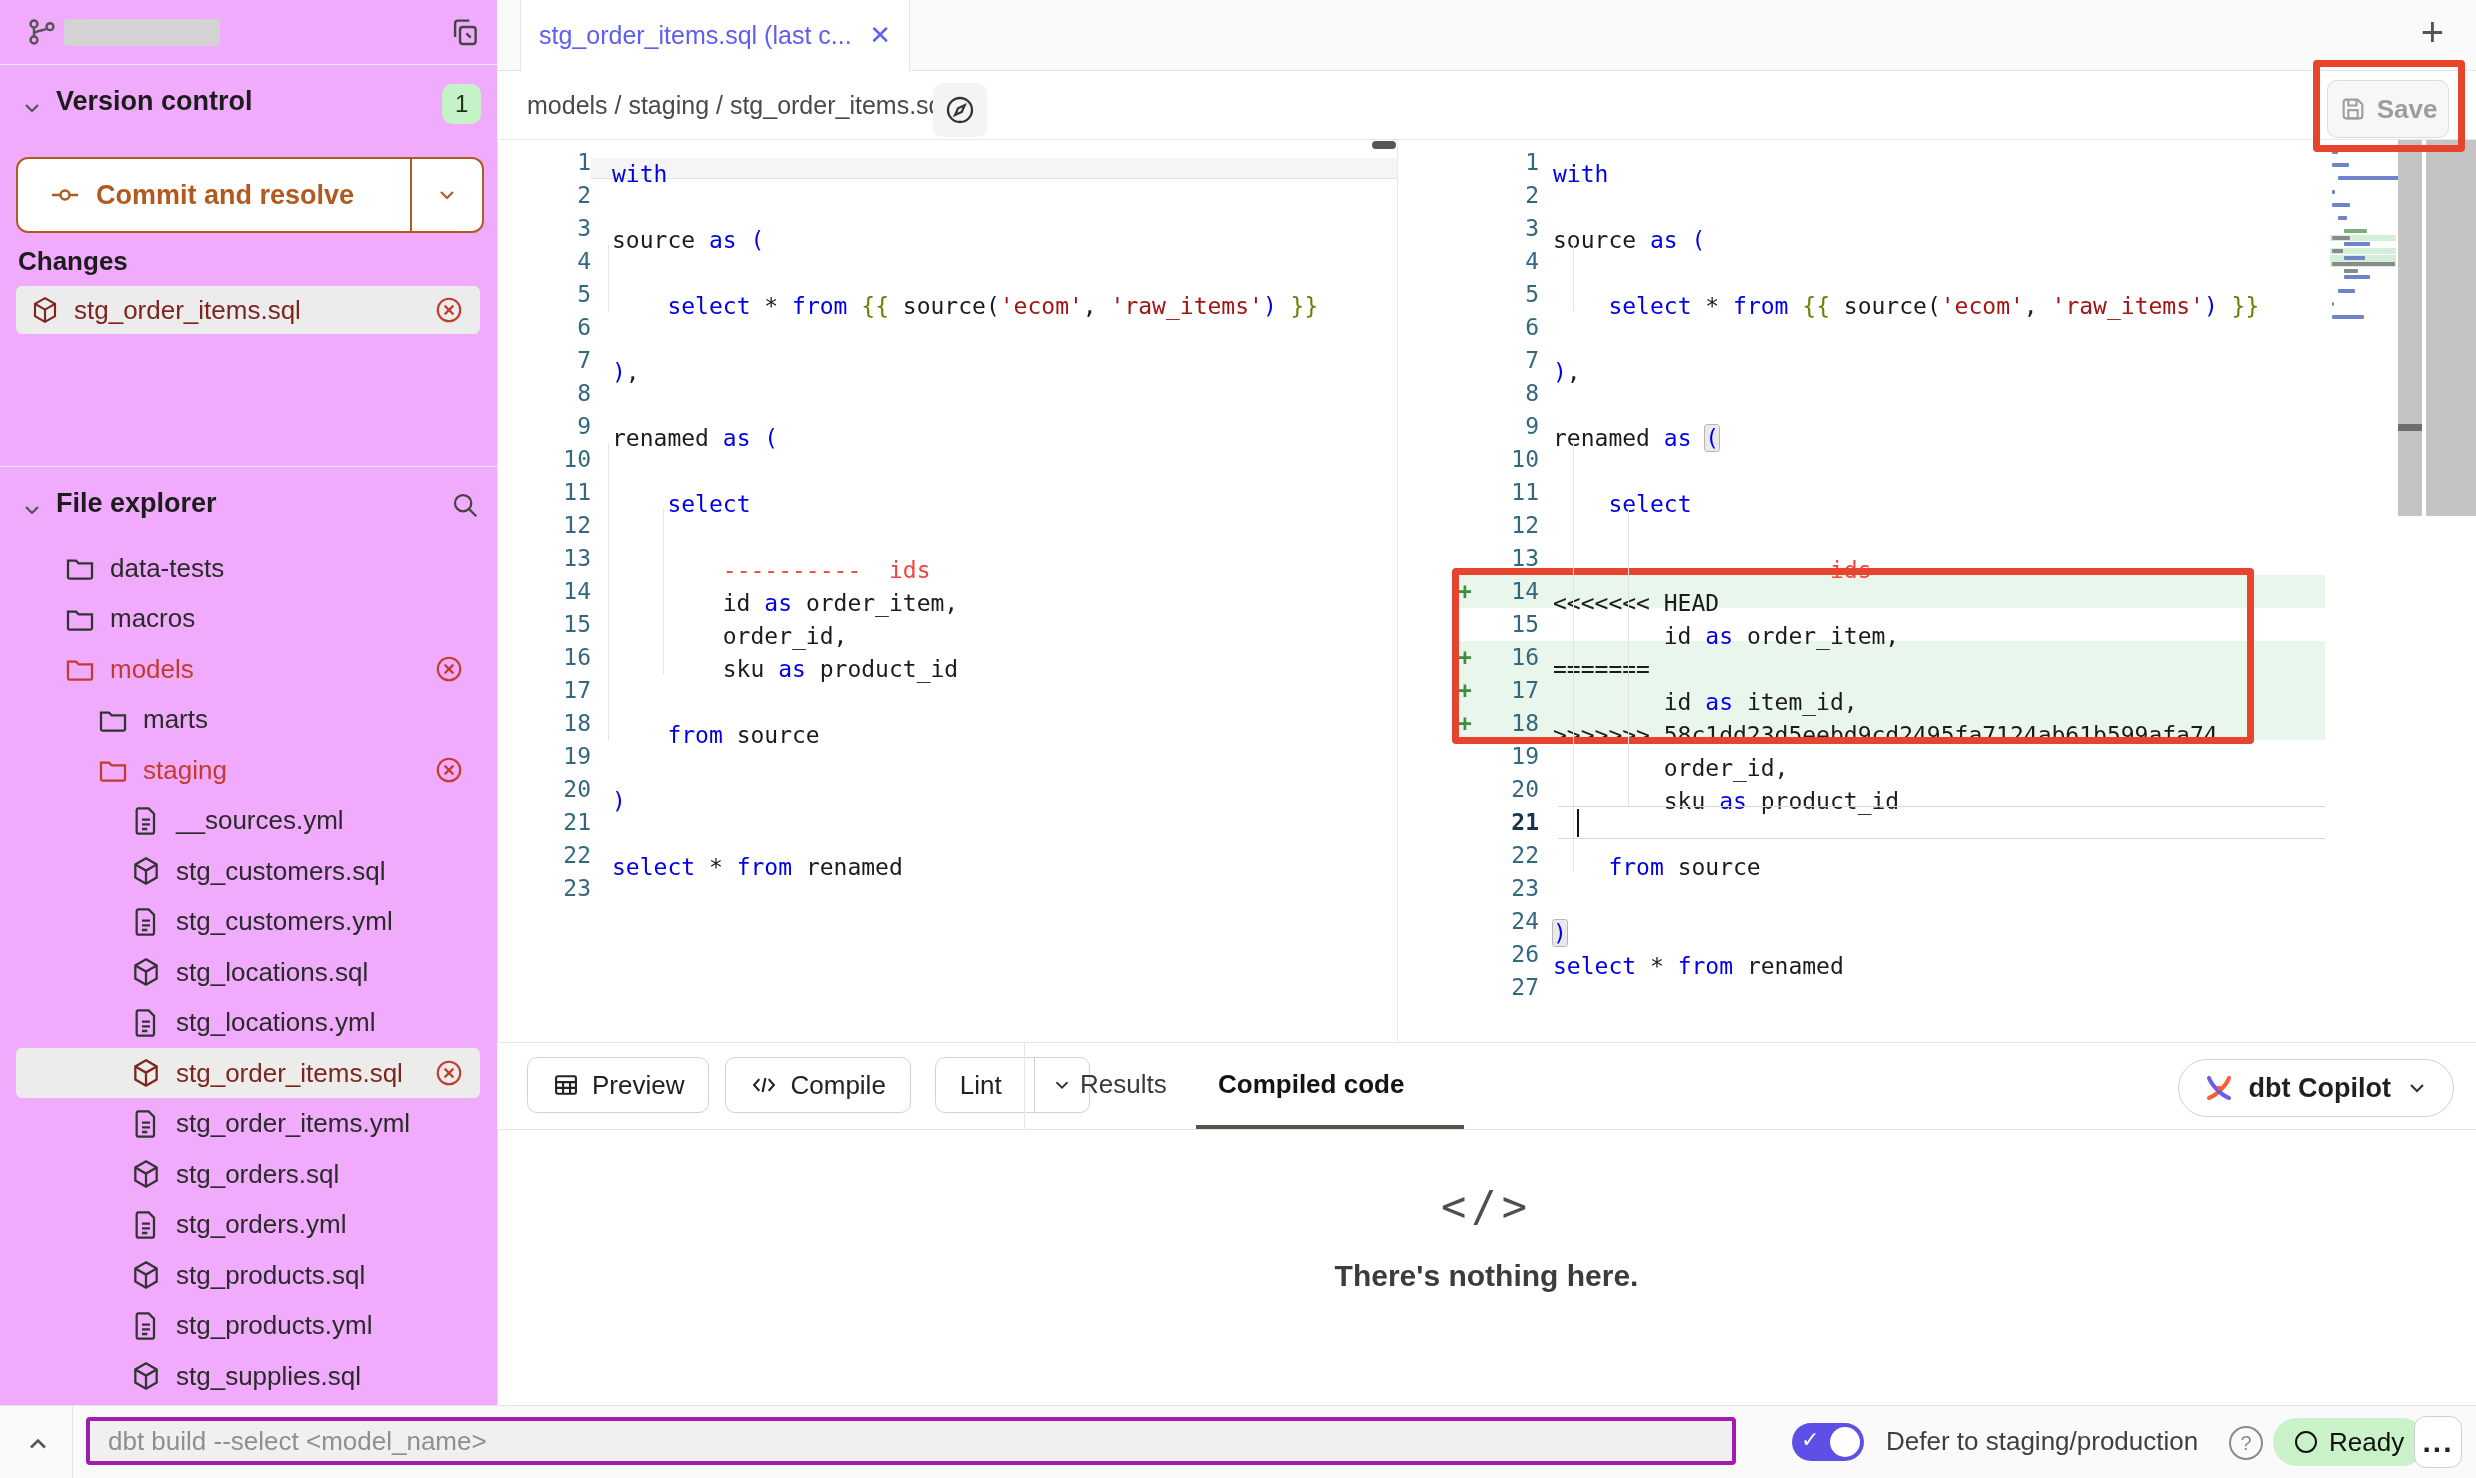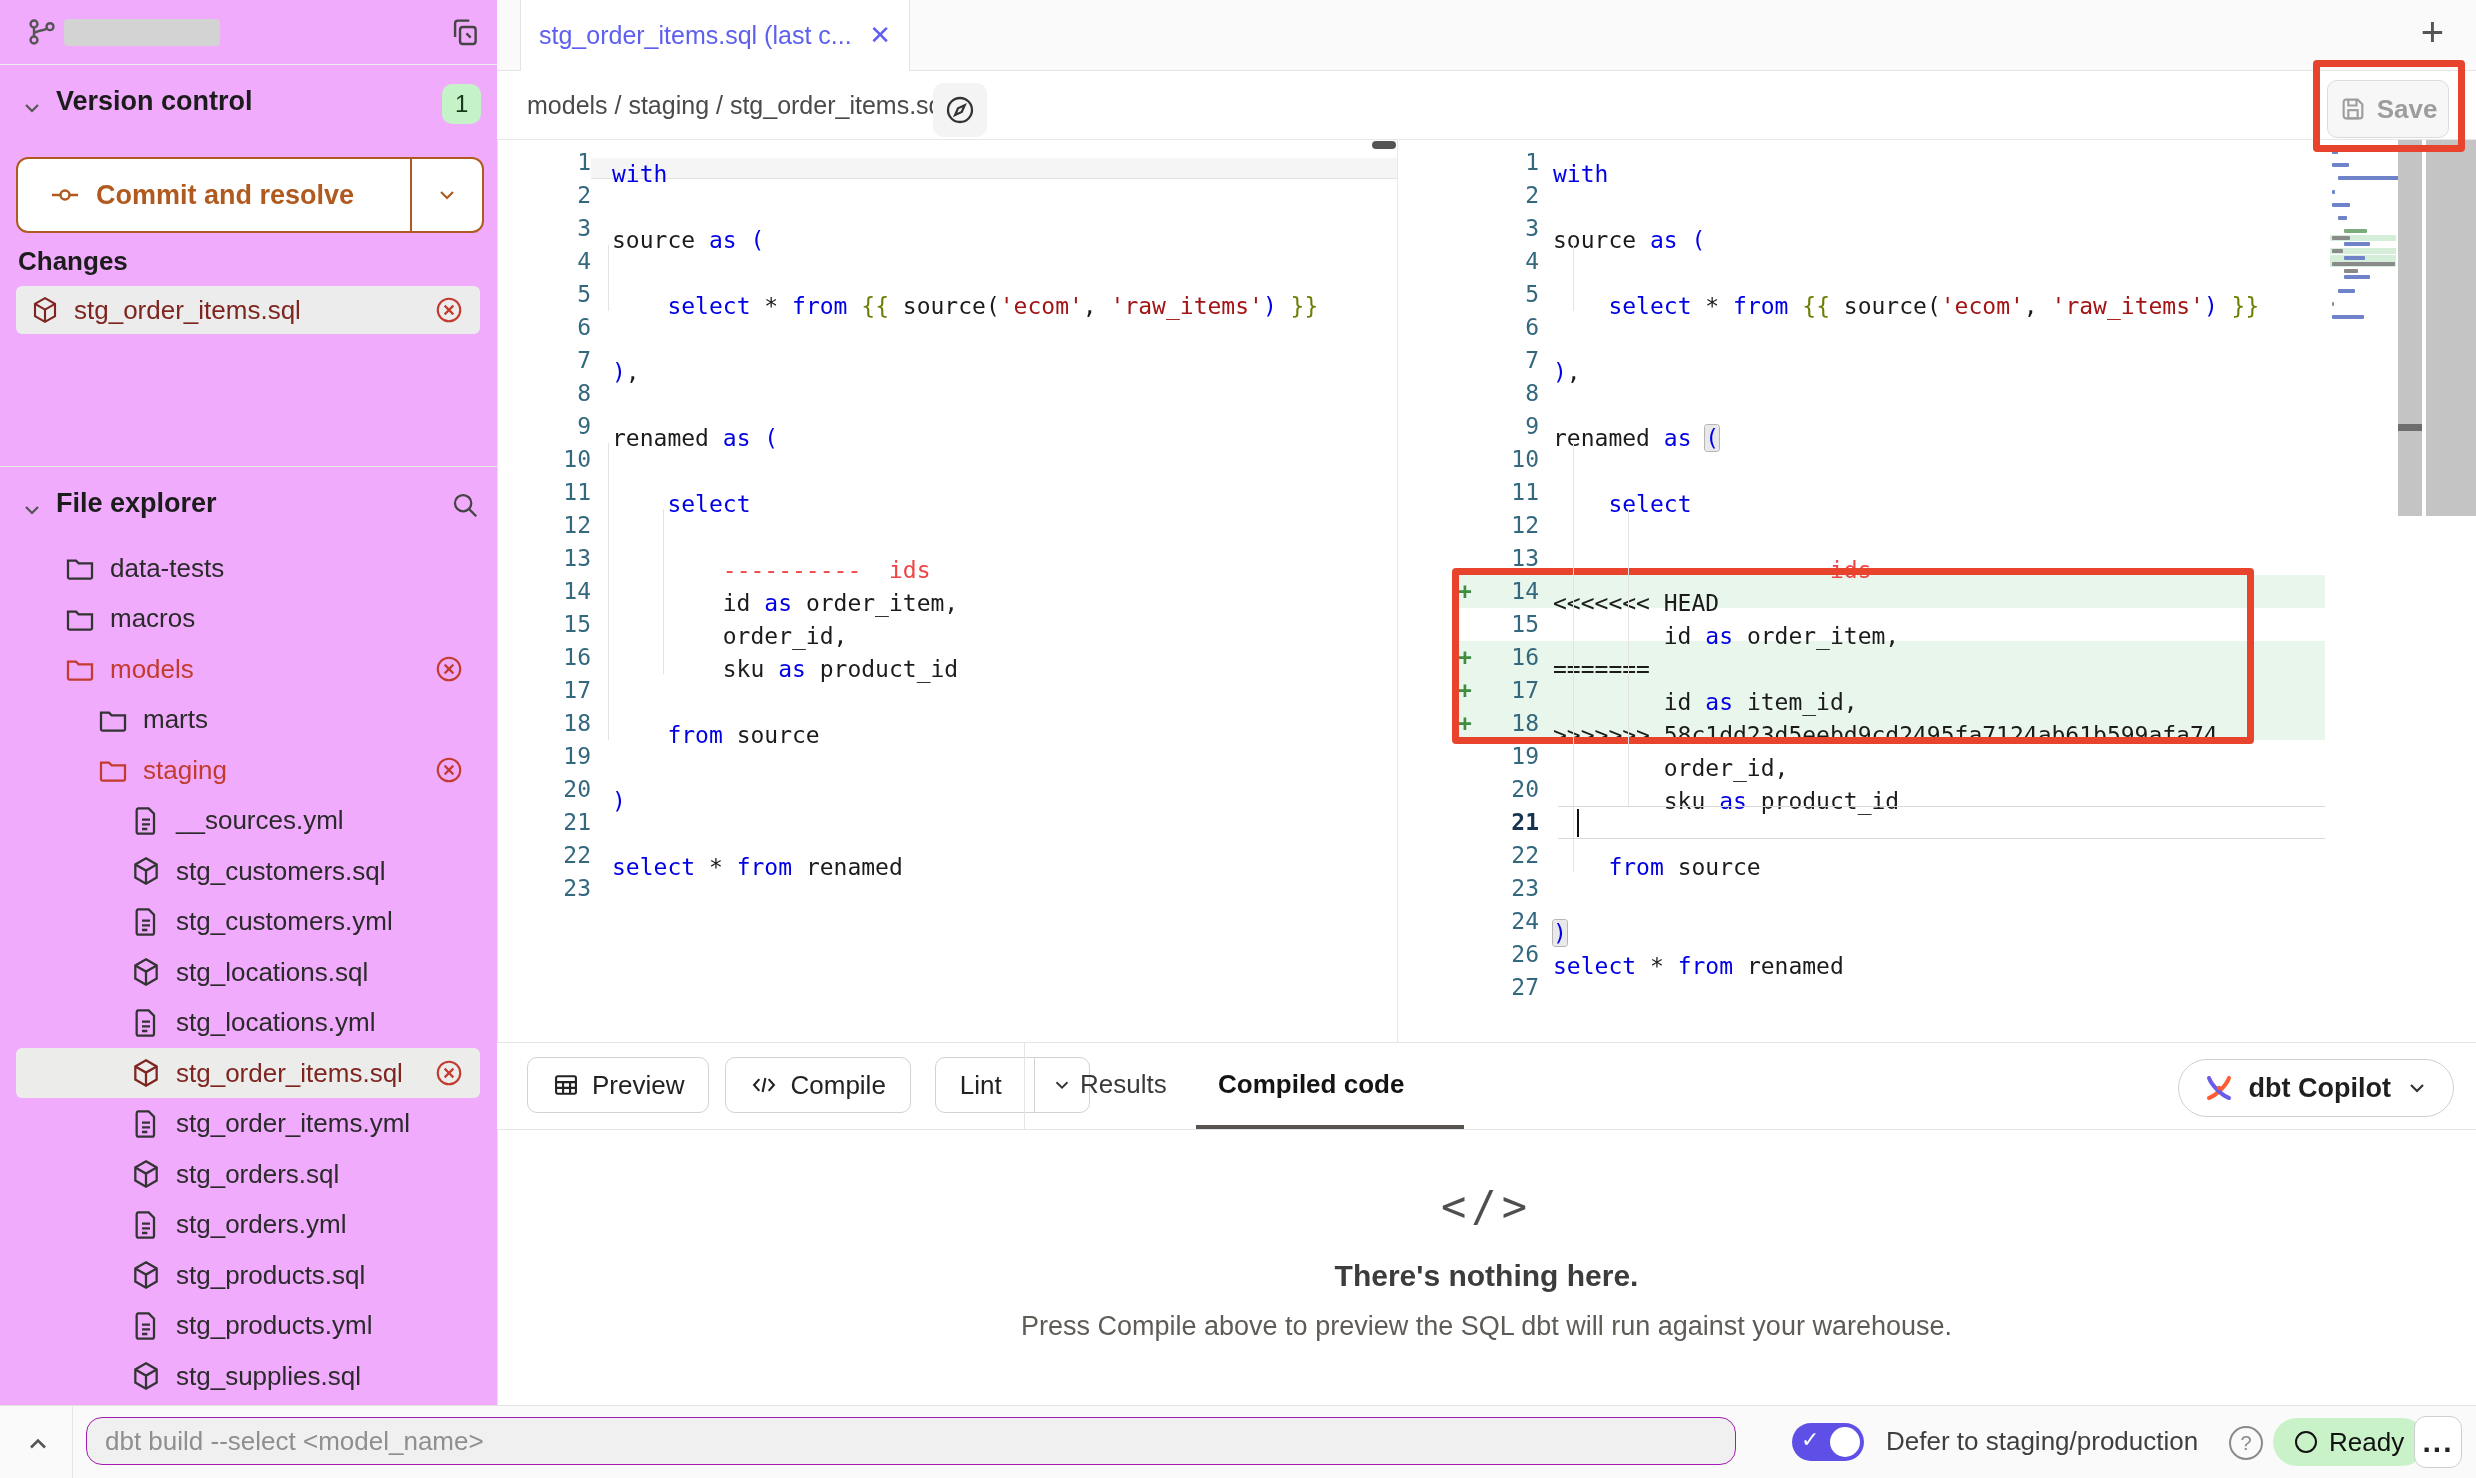--- a/index.html
+++ b/index.html
@@ -85,21 +85,21 @@
   
   .results{position:absolute;left:497px;top:1130px;width:1979px;height:275px;text-align:center;}
   .es-icon{margin-top:52px;font-family:"DejaVu Sans Mono",monospace;font-size:42px;color:#4f4f4f;letter-spacing:5px;}
   .es-title{margin-top:28px;font-size:30px;font-weight:700;color:#3c3c3c;}
   .es-sub{margin-top:18px;font-size:27px;color:#5f5b57;}
 
   
   .statusbar{position:absolute;left:0;top:1405px;width:2476px;height:73px;background:#fafafa;border-top:1px solid #e3e3e3;box-sizing:border-box;}
   .sb-chevron{position:absolute;left:18px;top:18px;width:40px;height:40px;display:flex;align-items:center;justify-content:center;color:#555;cursor:pointer;}
   .sb-div{position:absolute;left:72px;top:0;width:1px;height:72px;background:#e6e6e6;}
-  .cmd{position:absolute;left:86px;top:11px;width:1650px;height:48px;background:#f0f0f0;border:1px solid #a21caf;border-radius:16px;font-size:26px;color:#555;padding:9px 18px;box-sizing:border-box;font-family:"Liberation Sans",sans-serif;outline:none;}
+  .cmd{position:absolute;left:86px;top:11px;width:1650px;height:48px;background:#f0f0f0;border:4px solid #a21caf;border-radius:4px;font-size:26px;color:#555;padding:9px 18px;box-sizing:border-box;font-family:"Liberation Sans",sans-serif;outline:none;}
   .cmd::placeholder{color:#8f8f8f;}
   .toggle{position:absolute;left:1792px;top:17px;width:72px;height:38px;background:#5E50E7;border-radius:19px;cursor:pointer;}
   .toggle .knob{position:absolute;right:4px;top:4px;width:30px;height:30px;background:#fff;border-radius:50%;}
   .toggle .chk{position:absolute;left:9px;top:4px;color:#fff;font-size:22px;}
   .defer{position:absolute;left:1886px;top:20px;font-size:26px;color:#3f3f3f;}
   .help{position:absolute;left:2229px;top:20px;width:30px;height:30px;border:2px solid #8a8a8a;border-radius:50%;color:#8a8a8a;font-size:20px;display:flex;align-items:center;justify-content:center;}
   .ready{position:absolute;left:2273px;top:12px;height:48px;background:#C9F2C9;border-radius:24px;display:flex;align-items:center;gap:12px;padding:0 22px;font-size:26px;color:#111;}
   .ready .ring{width:22px;height:22px;border:2.5px solid #111;border-radius:50%;box-sizing:border-box;}
   .more{position:absolute;left:2414px;top:10px;width:46px;height:50px;background:#fff;border:1px solid #cfcfcf;border-radius:12px;display:flex;align-items:center;justify-content:center;font-size:30px;font-weight:700;color:#222;cursor:pointer;letter-spacing:2px;}
 </style>
@@ -699,21 +699,20 @@
         <svg width="24" height="24" viewBox="0 0 24 24" fill="none" stroke="#333" stroke-width="2.2">
             <polyline points="6,9 12,15 18,9"></polyline>
           </svg>
       </span>
     </div>
   </div>
 
   <div class="results">
     <div class="es-icon">&lt;/&gt;</div>
     <div class="es-title">There's nothing here.</div>
-    <div class="es-sub">Press Compile above to preview the SQL dbt will run against your warehouse.</div>
   </div>
 
   <div class="statusbar">
     <div class="sb-chevron">
       <svg width="28" height="28" viewBox="0 0 24 24" fill="none" stroke="#555" stroke-width="2.2">
           <polyline points="6,15 12,9 18,15"></polyline>
         </svg>
     </div>
     <div class="sb-div"></div>
     <input class="cmd" placeholder="dbt build --select &lt;model_name&gt;" style="">

